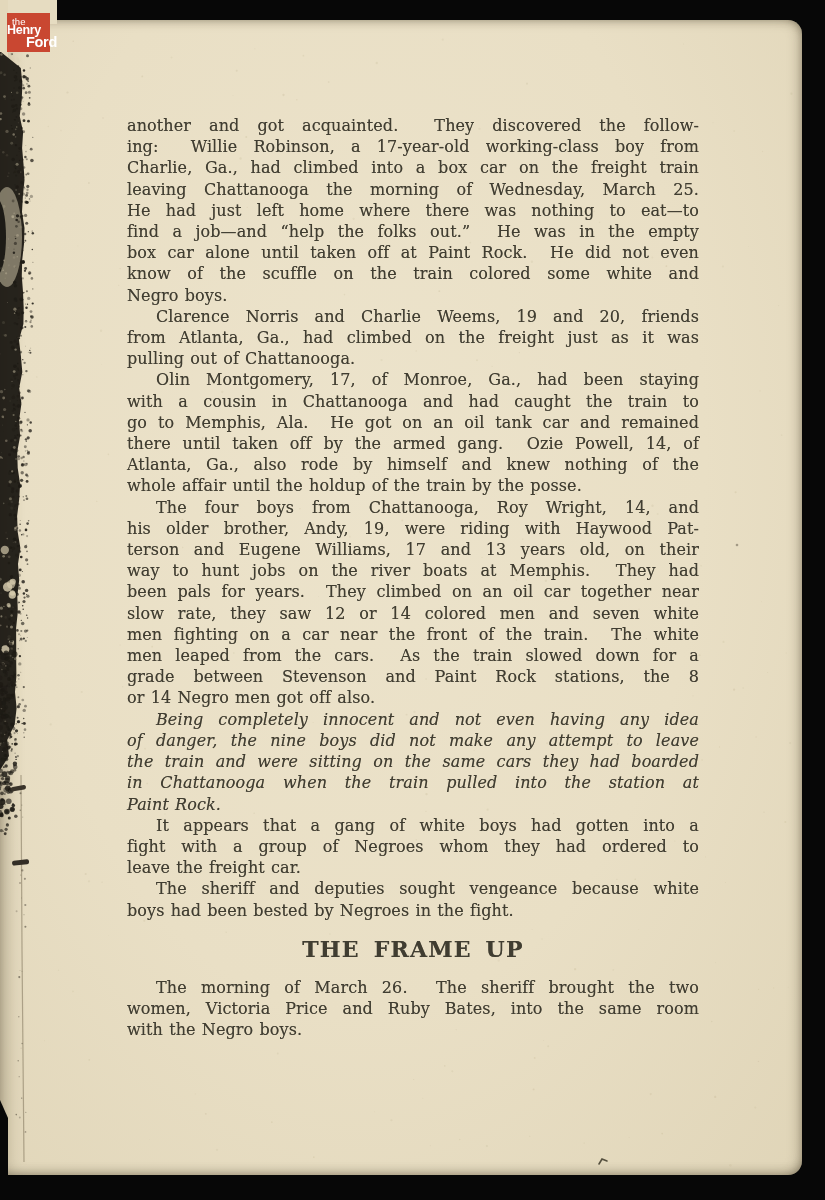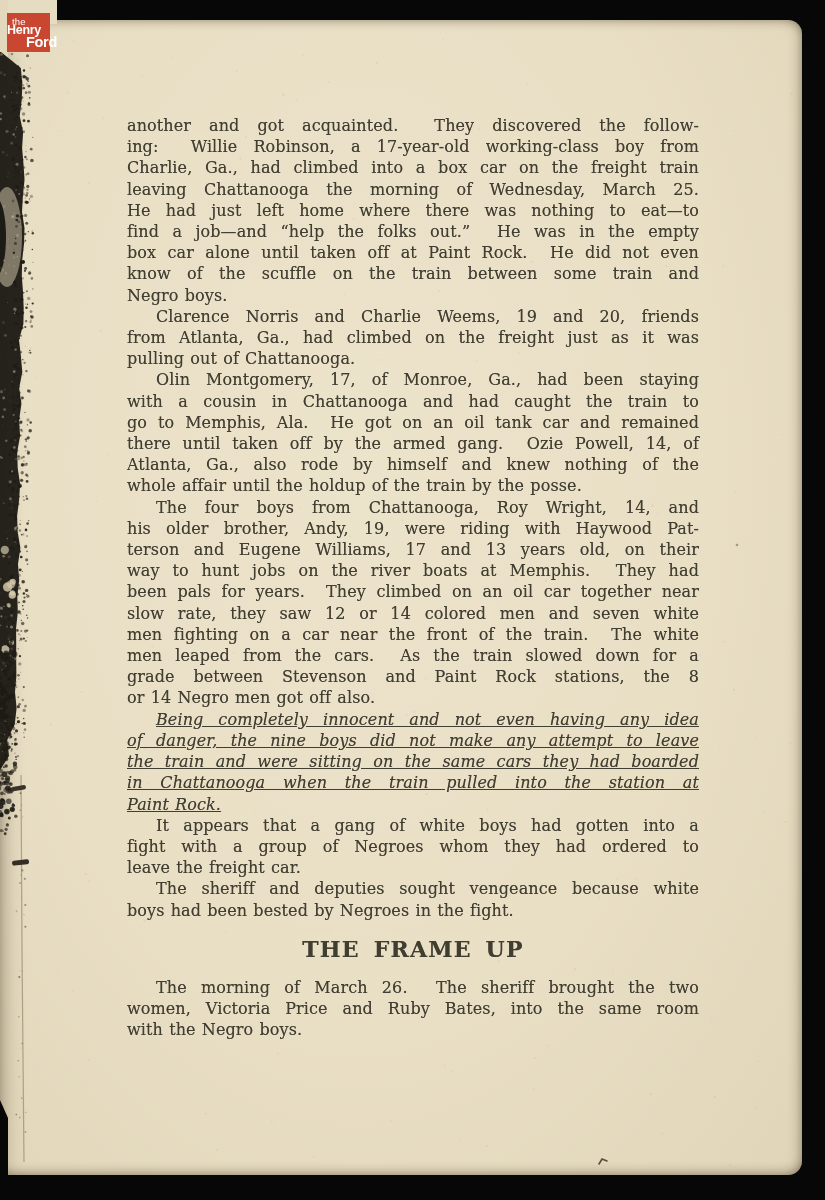--- a/index.html
+++ b/index.html
@@ -37,21 +37,21 @@
   .text-block {
     position:absolute; left:127px; top:115px; width:572px; z-index:4;
     color:var(--ink,#403d31);
     font-size:16px; line-height:21.2px;
     letter-spacing:.1px; word-spacing:1px;
     text-shadow:0 0 .5px rgba(64,61,49,.55);
   }
   .line { text-align:justify; text-align-last:justify; }
   .line.last  { text-align-last:left; }
   .line.first { text-indent:29px; }
-  .para.italic .line { font-style:italic;text-decoration:underline; }
+  .para.italic .line { font-style:italic; }
   .heading {
     text-align:center; font-size:22px; font-weight:700;
     letter-spacing:1.2px; word-spacing:5px;
     margin:16px 0; line-height:24px;
   }
   #scan-art {
     position:absolute; left:0; top:0; z-index:3; pointer-events:none;
   }
 </style>
 </head>
@@ -1117,21 +1117,21 @@
 
 <div id="text-block" class="text-block">
     <div class="para">
       <div class="line">another and got acquainted.&nbsp; They discovered the follow-</div>
       <div class="line">ing:&nbsp; Willie Robinson, a 17-year-old working-class boy from</div>
       <div class="line">Charlie, Ga., had climbed into a box car on the freight train</div>
       <div class="line">leaving Chattanooga the morning of Wednesday, March 25.</div>
       <div class="line">He had just left home where there was nothing to eat—to</div>
       <div class="line">find a job—and “help the folks out.”&nbsp; He was in the empty</div>
       <div class="line">box car alone until taken off at Paint Rock.&nbsp; He did not even</div>
-      <div class="line">know of the scuffle on the train between some train and</div>
+      <div class="line">know of the scuffle on the train colored some white and</div>
       <div class="line last">Negro boys.</div>
     </div>
     <div class="para">
       <div class="line first">Clarence Norris and Charlie Weems, 19 and 20, friends</div>
       <div class="line">from Atlanta, Ga., had climbed on the freight just as it was</div>
       <div class="line last">pulling out of Chattanooga.</div>
     </div>
     <div class="para">
       <div class="line first">Olin Montgomery, 17, of Monroe, Ga., had been staying</div>
       <div class="line">with a cousin in Chattanooga and had caught the train to</div>

